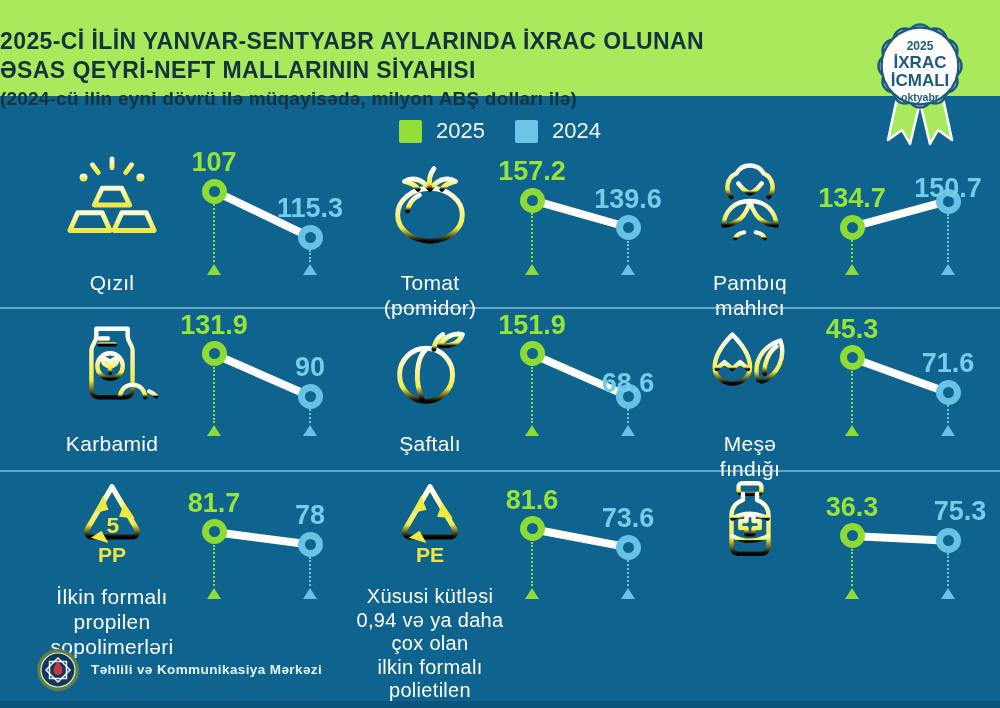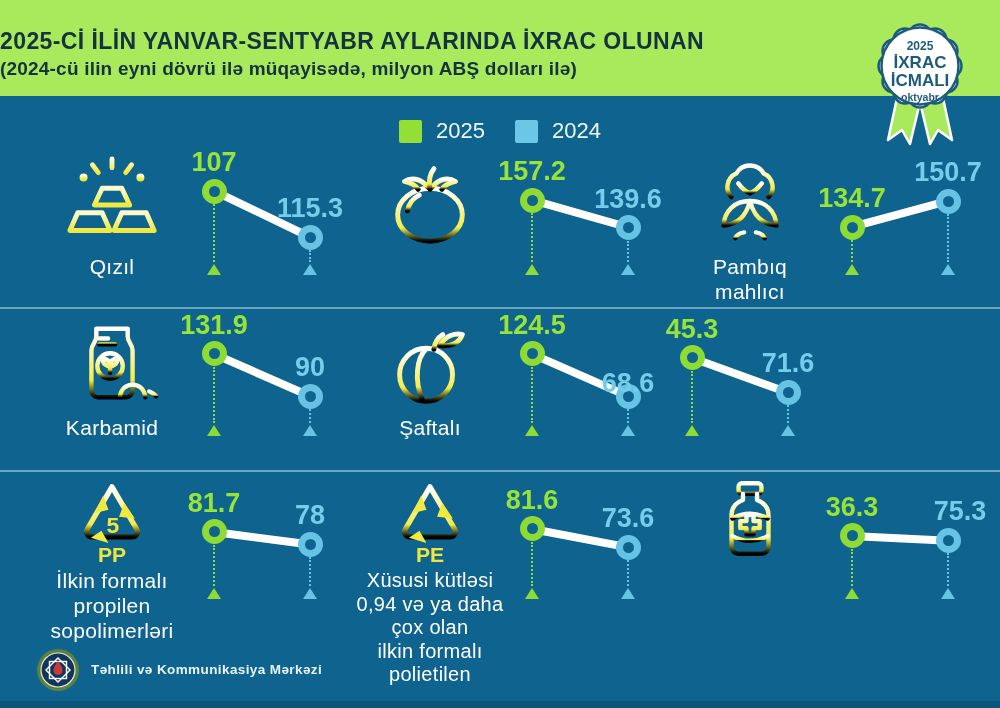--- a/index.html
+++ b/index.html
@@ -21,21 +21,21 @@
   .leg-item{display:flex;align-items:center;gap:14px;color:#eef8fc;font-size:22px;}
   .sw{width:23px;height:23px;border-radius:2px;display:inline-block;}
   .sw.g{background:#93df36;} .sw.b{background:#6cc6e6;}
   
   .grid{position:absolute;left:0;top:148px;width:100%;}
   .row{display:grid;grid-template-columns:308px 318px 336px;padding-left:38px;height:159px;}
   .row+.row{border-top:2px solid rgba(198,229,243,.5);}
   .row:nth-child(2){height:163px;}
   .row:nth-child(3){height:177px;}
   .item{display:flex;align-items:flex-start;padding-top:6px;}
-  .figure{width:148px;flex:none;display:flex;flex-direction:column;align-items:center;gap:3px;}
+  .figure{width:148px;flex:none;display:flex;flex-direction:column;align-items:center;gap:19px;}
   .row .item:nth-child(2) .figure{margin-left:10px;}
   .row .item:nth-child(3) .figure{margin-left:12px;}
   .icon{width:98px;height:98px;}
   .row:nth-child(3) .icon{width:88px;height:88px;}
   .plabel{white-space:pre-line;text-align:center;color:#fff;font-size:21px;line-height:1.18;
           letter-spacing:.3px;}
   .item.pe .plabel{font-size:20px;}
   
   .chart{position:relative;width:168px;height:132px;flex:none;margin-left:4px;margin-top:2px;}
   .dot{position:absolute;width:25px;height:25px;border-radius:50%;background:#0e648e;z-index:3;}
@@ -72,20 +72,21 @@
       </linearGradient>
       <linearGradient id="gy2" x1="0" y1="0" x2="0" y2="1">
         <stop offset="0" stop-color="#fdfbd0"></stop>
         <stop offset="1" stop-color="#efe83e"></stop>
       </linearGradient>
     </defs>
   </svg>
 
   <header class="band">
     <div class="t1">2025-Cİ İLİN YANVAR-SENTYABR AYLARINDA İXRAC OLUNAN</div>
+    <div class="t2">ƏSAS QEYRİ-NEFT MALLARININ SİYAHISI</div>
     <div class="t3">(2024-cü ilin eyni dövrü ilə müqayisədə, milyon ABŞ dolları ilə)</div>
   </header>
 
   <div class="badge">
     <svg viewBox="0 0 112 140" width="112" height="140">
       <g>
         <path d="M36 72 L58 82 L46 132 L38 118 L24 128 Z" fill="#a9e95c" stroke="#ffffff" stroke-width="2.5" stroke-linejoin="round"></path>
         <path d="M76 72 L54 82 L66 132 L74 118 L88 128 Z" fill="#a9e95c" stroke="#ffffff" stroke-width="2.5" stroke-linejoin="round"></path>
       </g>
       <g>
@@ -152,20 +153,22 @@
       </div>
       <div class="item">
         <div class="figure">
           <svg class="icon" viewBox="0 0 100 100" fill="none" stroke="url(#gy)" stroke-width="5" stroke-linecap="round" stroke-linejoin="round">
             <ellipse cx="50" cy="62" rx="33" ry="27"></ellipse>
             <path d="M27 58q2-11 12-16"></path>
             <path d="M48 34C40 24 30 24 24 28c8 2 12 5 14 8"></path>
             <path d="M52 34c8-10 18-10 24-6-8 2-12 5-14 8"></path>
             <path d="M50 36c-2-10 0-16 4-21"></path>
           </svg>
+          <div class="plabel">Tomat
+(pomidor)</div>
         </div>
         <div class="chart">
             <div class="drop d25" style="left: 23px; top: 57.3655px; height: 48.6345px;"></div>
             <div class="tri d25" style="left: 17px; top: 108px;"></div>
             <div class="drop d24" style="left: 119px; top: 84.6345px; height: 21.3655px;"></div>
             <div class="tri d24" style="left: 113px; top: 108px;"></div>
             <div class="conn" style="left: 24px; top: 40.3655px; width: 99.7978px; transform: rotate(0.276763rad);"></div>
             <div class="dot d25" style="left: 11.5px; top: 31.8655px;"></div>
             <div class="dot d24" style="left: 107.5px; top: 59.1345px;"></div>
             <div class="vlab v25" style="left: 24px; top: 0.365485px;">157.2</div>
@@ -190,21 +193,21 @@
         </div>
         <div class="chart">
             <div class="drop d25" style="left: 23px; top: 84px; height: 22px;"></div>
             <div class="tri d25" style="left: 17px; top: 108px;"></div>
             <div class="drop d24" style="left: 119px; top: 58px; height: 48px;"></div>
             <div class="tri d24" style="left: 113px; top: 108px;"></div>
             <div class="conn" style="left: 24px; top: 67px; width: 99.4585px; transform: rotate(-0.264488rad);"></div>
             <div class="dot d25" style="left: 11.5px; top: 58.5px;"></div>
             <div class="dot d24" style="left: 107.5px; top: 32.5px;"></div>
             <div class="vlab v25" style="left: 24px; top: 27px;">134.7</div>
-            <div class="vlab v24" style="left: 120px; top: 1px; text-align: right;">150.7</div>
+            <div class="vlab v24" style="left: 120px; top: 17px; text-align: right;">150.7</div>
           </div>
       </div>
     </section>
 
     <section class="row">
       <div class="item">
         <div class="figure">
           <svg class="icon" viewBox="0 0 100 100" fill="none" stroke="url(#gy)" stroke-width="4.5" stroke-linecap="round" stroke-linejoin="round">
             <path d="M34 14h32v8c0 6 5 8 5 14v41a7 7 0 0 1-7 7H36a7 7 0 0 1-7-7V36c0-6 5-8 5-14z"></path>
             <path d="M37 24h9M37 30h16"></path>
@@ -238,25 +241,35 @@
           <div class="plabel">Şaftalı</div>
         </div>
         <div class="chart">
             <div class="drop d25" style="left: 23px; top: 49.9627px; height: 56.0373px;"></div>
             <div class="tri d25" style="left: 17px; top: 108px;"></div>
             <div class="drop d24" style="left: 119px; top: 92.0373px; height: 13.9627px;"></div>
             <div class="tri d24" style="left: 113px; top: 108px;"></div>
             <div class="conn" style="left: 24px; top: 32.9627px; width: 104.815px; transform: rotate(0.413063rad);"></div>
             <div class="dot d25" style="left: 11.5px; top: 24.4627px;"></div>
             <div class="dot d24" style="left: 107.5px; top: 66.5373px;"></div>
-            <div class="vlab v25" style="left: 24px; top: -7.03732px;">124.5</div>
+            <div class="vlab v25" style="left: 24px; top: -7.03732px;">151.9</div>
             <div class="vlab v24" style="left: 120px; top: 35.0373px; margin-top: 16px;">68.6</div>
           </div>
       </div>
       <div class="item">
+        <div class="figure">
+          <svg class="icon" viewBox="0 0 100 100" fill="none" stroke="url(#gy)" stroke-width="4.5" stroke-linecap="round" stroke-linejoin="round">
+            <path d="M32 20c12 12 18 23 18 33a18 17 0 1 1-36 0c0-10 6-21 18-33z"></path>
+            <path d="M16 55l8-7 8 7 8-7 8 7"></path>
+            <path d="M58 66c-5-17 4-34 23-40 6 17-3 36-19 42z"></path>
+            <path d="M65 60c-1-12 5-23 12-28"></path>
+          </svg>
+          <div class="plabel">Meşə
+fındığı</div>
+        </div>
         <div class="chart">
             <div class="drop d25" style="left: 23px; top: 53.7107px; height: 52.2893px;"></div>
             <div class="tri d25" style="left: 17px; top: 108px;"></div>
             <div class="drop d24" style="left: 119px; top: 88.2893px; height: 17.7107px;"></div>
             <div class="tri d24" style="left: 113px; top: 108px;"></div>
             <div class="conn" style="left: 24px; top: 36.7107px; width: 102.038px; transform: rotate(0.345726rad);"></div>
             <div class="dot d25" style="left: 11.5px; top: 28.2107px;"></div>
             <div class="dot d24" style="left: 107.5px; top: 62.7893px;"></div>
             <div class="vlab v25" style="left: 24px; top: -3.28927px;">45.3</div>
             <div class="vlab v24" style="left: 120px; top: 31.2893px;">71.6</div>

